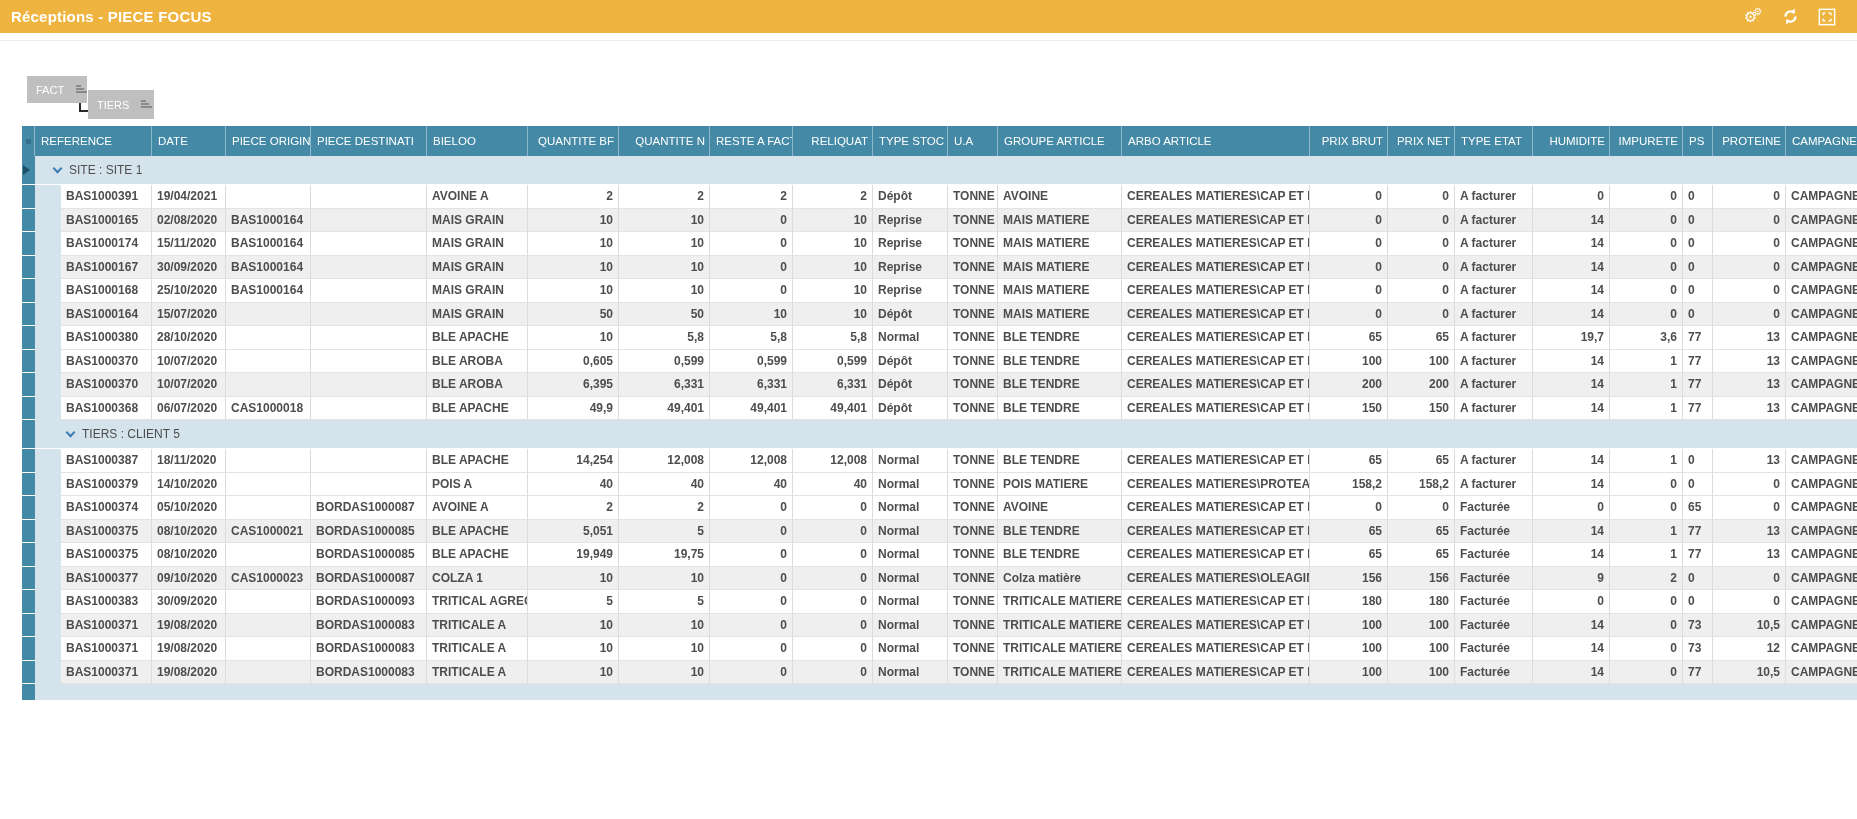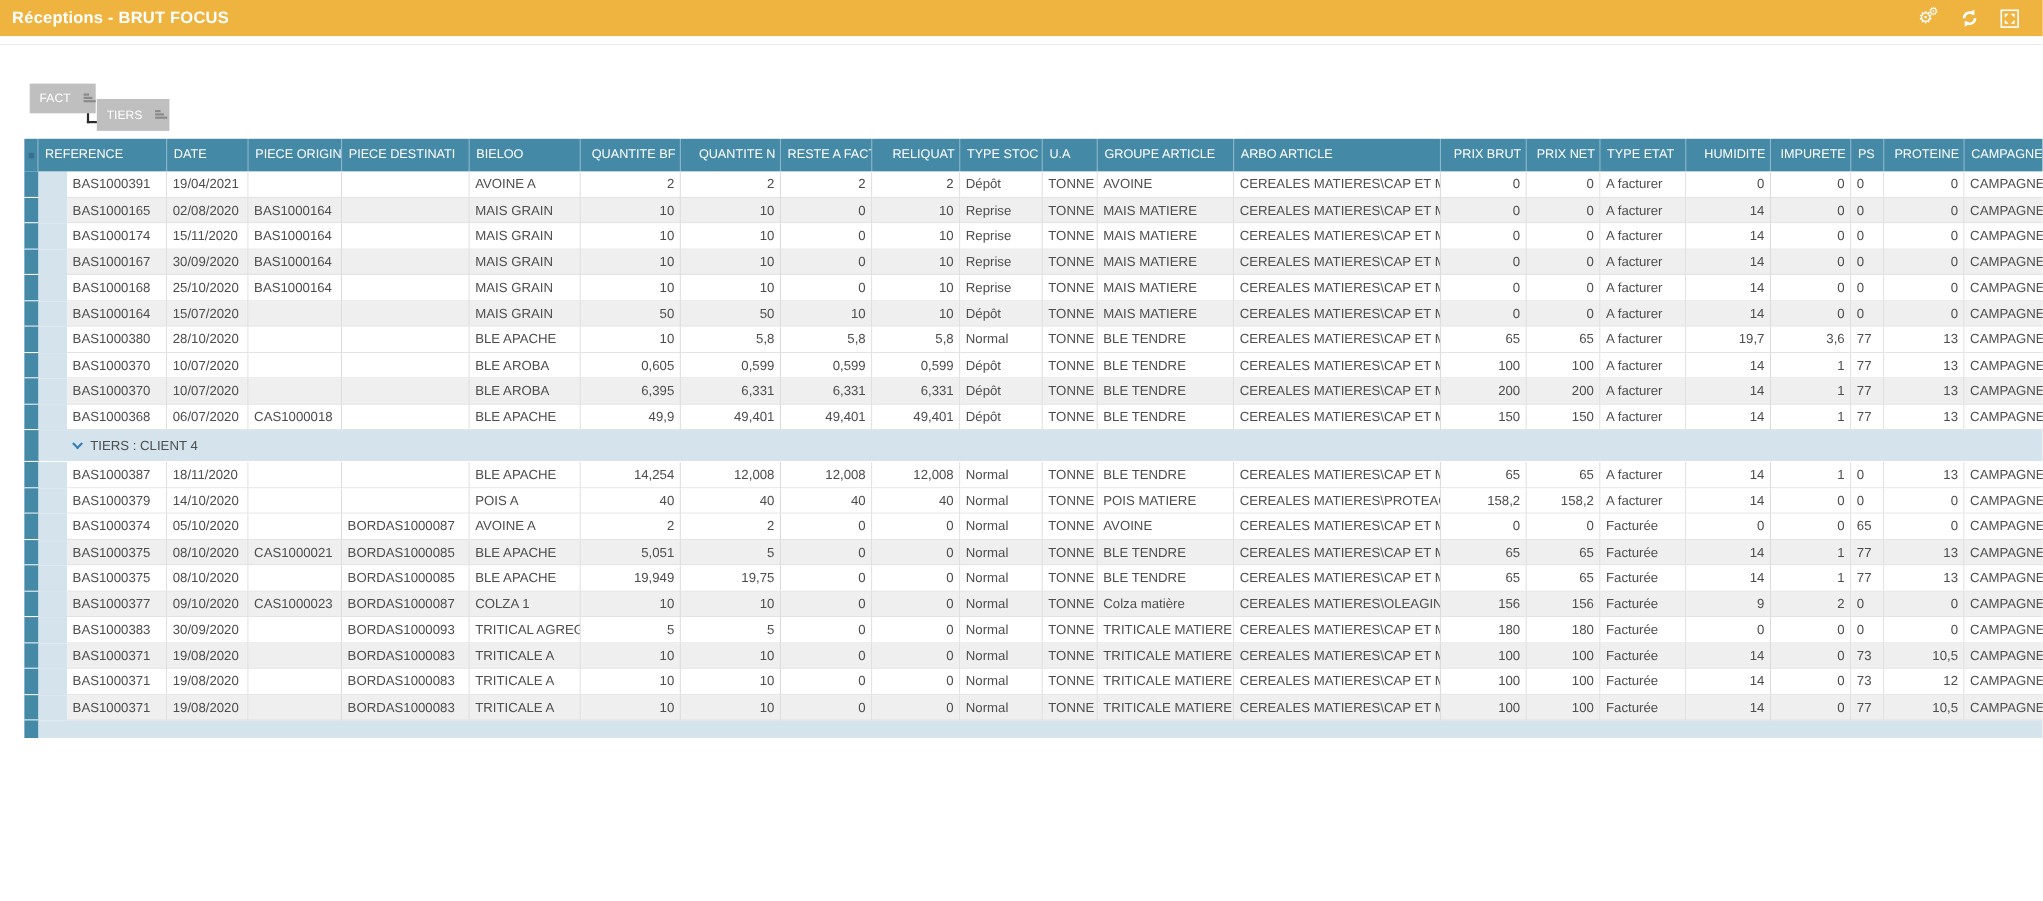--- a/index.html
+++ b/index.html
@@ -46,38 +46,38 @@
   .grow .handle { width:13px; flex:none; background:#4489a6; border-bottom:1px solid #fff; position:relative; }
   .grow .bar { flex:1; background:#d5e3ed; border-bottom:1px solid #fff;
                display:flex; align-items:center; gap:8px; font-size:12px; color:#4d4d4d; }
   .grow.l0 .bar { padding-left:19px; }
   .grow.l1 .bar { padding-left:32px; }
   .chev { width:7px; height:7px; border-left:2px solid #3b7eb5; border-bottom:2px solid #3b7eb5;
           transform:rotate(-45deg); margin-top:-4px; flex:none; }
   .cur-arrow { position:absolute; left:1px; top:9px; width:0; height:0;
                border-left:7px solid #1d4f66; border-top:5px solid transparent; border-bottom:5px solid transparent; }
 
-  .row { display:flex; height:23.5px; }
+  .row { display:flex; height:23.5px;font-weight:bold; }
   .row .handle { width:13px; flex:none; background:#4489a6; border-bottom:1px solid #fff; }
   .row .indent { width:26px; flex:none; background:#d5e3ed; }
   .cell { flex:none; background:#fff; font-size:12px; color:#4d4d4d; line-height:22px;
           padding:0 5px; border-right:1px solid #dcdcdc; border-bottom:1px solid #e3e3e3;
           white-space:nowrap; overflow:hidden; }
   .row.alt .cell { background:#efefef; }
   .cell.r { text-align:right; }
 
   .bottomstrip { display:flex; height:16px; }
   .bottomstrip .handle { width:13px; flex:none; background:#4489a6; }
   .bottomstrip .rest { flex:1; background:#d5e3ed; }
 </style>
 </head>
 <body>
 
 <div class="titlebar">
-  <span class="title">Réceptions - BRUT FOCUS</span>
+  <span class="title">Réceptions - PIECE FOCUS</span>
   <div class="tb-icons">
     <span class="tb-icon">
       <span class="gear-main">⚙</span>
         <span class="gear-small">⚙</span>
     </span>
     <span class="tb-icon">
       <svg width="19" height="19" viewBox="0 0 20 20">
         <path d="M15.3 10a5.3 5.3 0 0 1-9.2 3.6" fill="none" stroke="#fff" stroke-width="2.4"></path>
         <path d="M4.7 10a5.3 5.3 0 0 1 9.2-3.6" fill="none" stroke="#fff" stroke-width="2.4"></path>
         <polygon points="14.6,1.8 14.6,7.2 9.8,4.9" fill="#fff"></polygon>
@@ -136,20 +136,29 @@
         <div class="hcell" style="width: 78px; text-align: right;">PRIX BRUT</div>
         <div class="hcell" style="width: 67px; text-align: right;">PRIX NET</div>
         <div class="hcell" style="width: 78px;">TYPE ETAT</div>
         <div class="hcell" style="width: 77px; text-align: right;">HUMIDITE</div>
         <div class="hcell" style="width: 73px; text-align: right;">IMPURETE</div>
         <div class="hcell" style="width: 30px;">PS</div>
         <div class="hcell" style="width: 73px; text-align: right;">PROTEINE</div>
         <div class="hcell" style="width: 90px;">CAMPAGNE</div>
       </div>
     <div>
+        <div class="grow l0">
+          <div class="handle">
+            <div class="cur-arrow"></div>
+          </div>
+          <div class="bar">
+            <div class="chev"></div>
+            <div>SITE : SITE 1</div>
+          </div>
+        </div>
         <div class="row">
           <div class="handle"></div>
           <div class="indent"></div>
           <div class="cell" style="width: 91px;">BAS1000391</div>
           <div class="cell" style="width: 74px;">19/04/2021</div>
           <div class="cell" style="width: 85px;"></div>
           <div class="cell" style="width: 116px;"></div>
           <div class="cell" style="width: 101px;">AVOINE A</div>
           <div class="cell r" style="width: 91px;">2</div>
           <div class="cell r" style="width: 91px;">2</div>
@@ -390,21 +399,21 @@
           <div class="cell r" style="width: 77px;">14</div>
           <div class="cell r" style="width: 73px;">1</div>
           <div class="cell" style="width: 30px;">77</div>
           <div class="cell r" style="width: 73px;">13</div>
           <div class="cell" style="width: 90px;">CAMPAGNE</div>
         </div>
         <div class="grow l1">
           <div class="handle"></div>
           <div class="bar">
             <div class="chev"></div>
-            <div>TIERS : CLIENT 4</div>
+            <div>TIERS : CLIENT 5</div>
           </div>
         </div>
         <div class="row">
           <div class="handle"></div>
           <div class="indent"></div>
           <div class="cell" style="width: 91px;">BAS1000387</div>
           <div class="cell" style="width: 74px;">18/11/2020</div>
           <div class="cell" style="width: 85px;"></div>
           <div class="cell" style="width: 116px;"></div>
           <div class="cell" style="width: 101px;">BLE APACHE</div>

